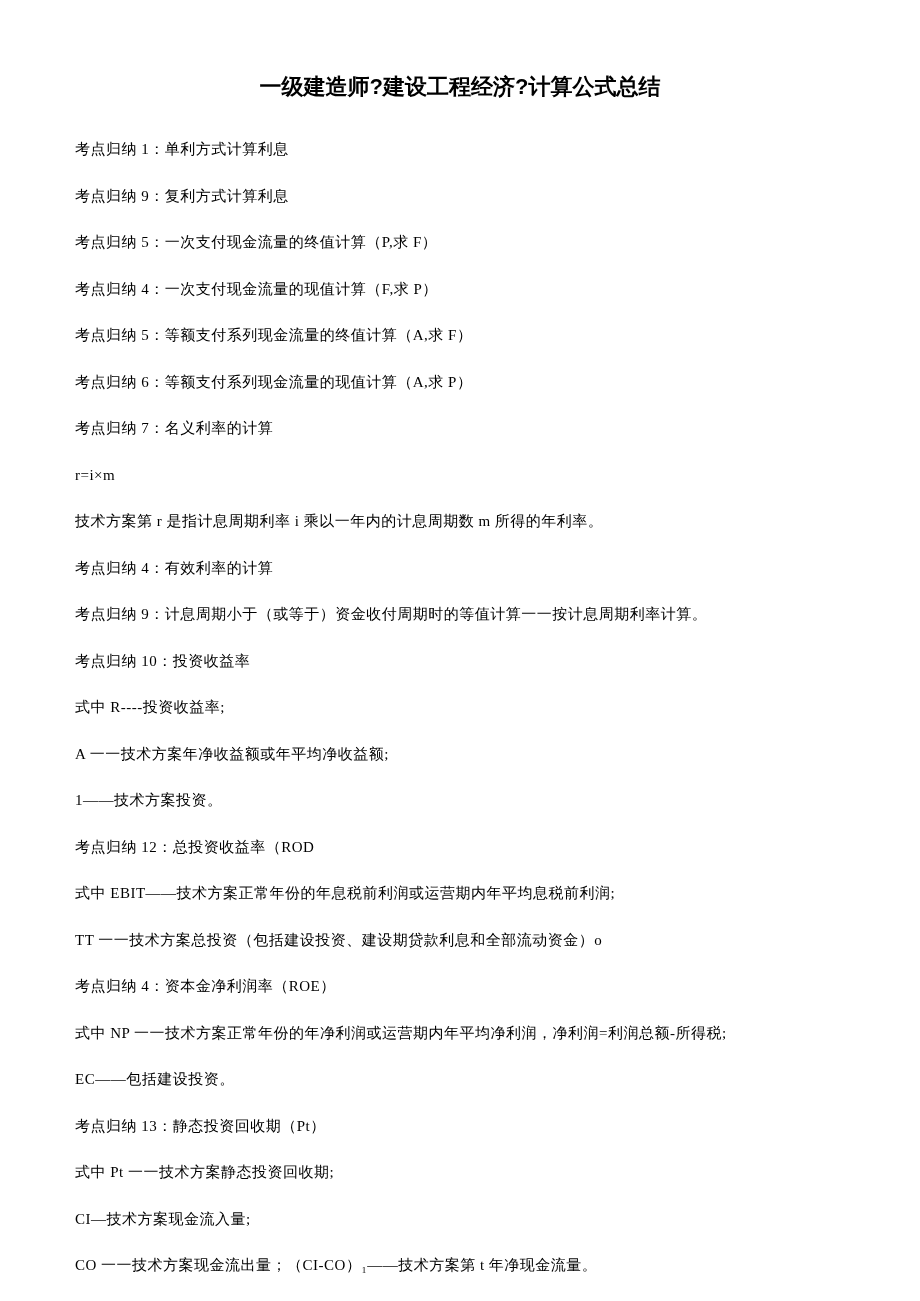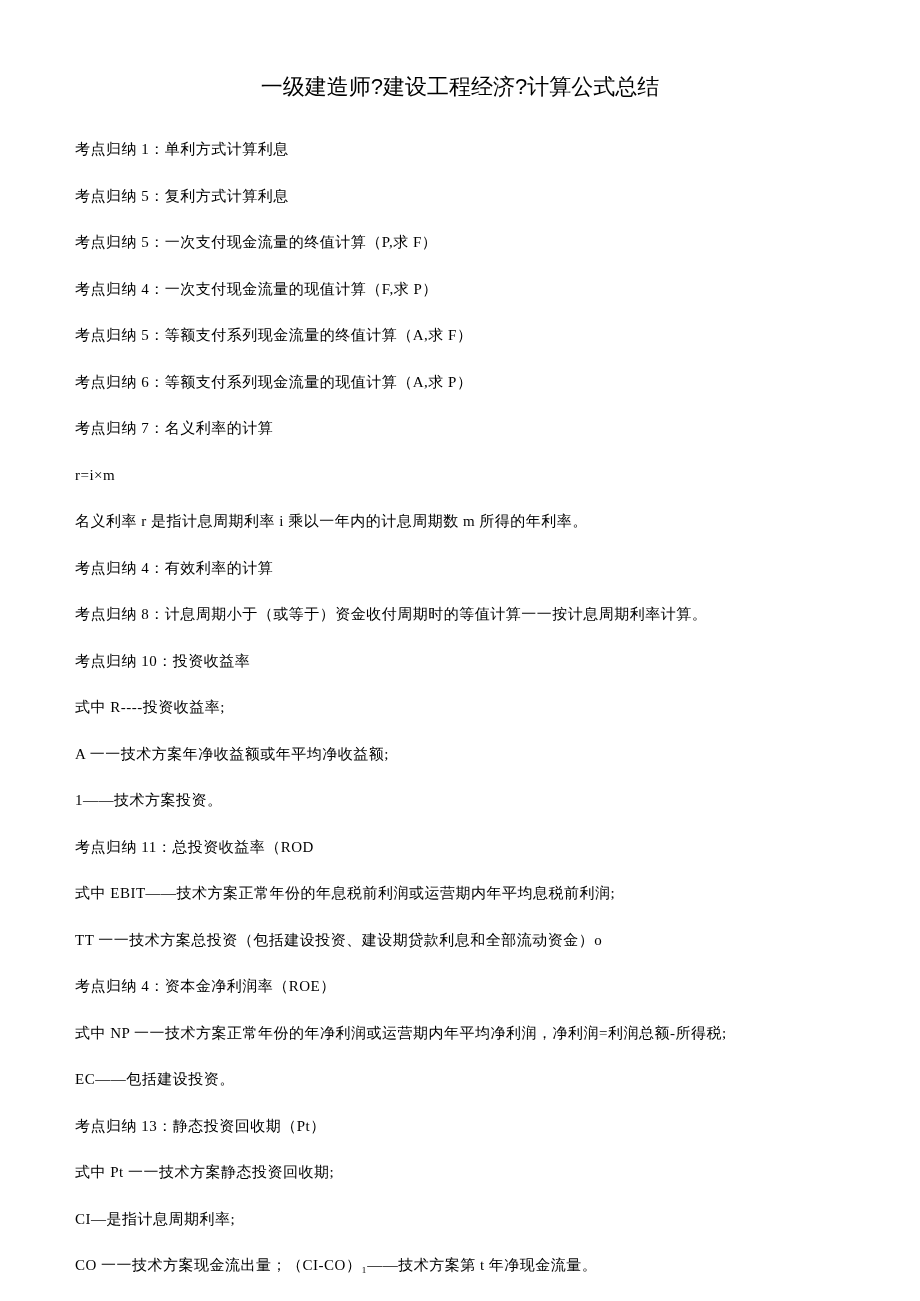--- a/index.html
+++ b/index.html
@@ -12,51 +12,51 @@
       background: #ffffff;
       width: 920px;
       padding: 70px 75px 50px 75px;
       font-size: 15px;
       color: #000000;
       line-height: 1.5;
     }
     .title {
       text-align: center;
       font-size: 22px;
-      font-weight: normal;
+      font-weight: bold;
       margin-bottom: 35px;
       font-family: "SimHei", "黑体", sans-serif;
     }
     .line {
       margin-bottom: 24px;
       letter-spacing: 0.5px;
     }
   </style>
 </head>
 <body>
 
 <div class="title">一级建造师?建设工程经济?计算公式总结</div>
 
 <div class="line">考点归纳 1：单利方式计算利息</div>
-<div class="line">考点归纳 5：复利方式计算利息</div>
+<div class="line">考点归纳 9：复利方式计算利息</div>
 <div class="line">考点归纳 5：一次支付现金流量的终值计算（P,求 F）</div>
 <div class="line">考点归纳 4：一次支付现金流量的现值计算（F,求 P）</div>
 <div class="line">考点归纳 5：等额支付系列现金流量的终值计算（A,求 F）</div>
 <div class="line">考点归纳 6：等额支付系列现金流量的现值计算（A,求 P）</div>
 <div class="line">考点归纳 7：名义利率的计算</div>
 <div class="line">r=i×m</div>
-<div class="line">名义利率 r 是指计息周期利率 i 乘以一年内的计息周期数 m 所得的年利率。</div>
+<div class="line">技术方案第 r 是指计息周期利率 i 乘以一年内的计息周期数 m 所得的年利率。</div>
 <div class="line">考点归纳 4：有效利率的计算</div>
-<div class="line">考点归纳 8：计息周期小于（或等于）资金收付周期时的等值计算一一按计息周期利率计算。</div>
+<div class="line">考点归纳 9：计息周期小于（或等于）资金收付周期时的等值计算一一按计息周期利率计算。</div>
 <div class="line">考点归纳 10：投资收益率</div>
 <div class="line">式中 R----投资收益率;</div>
 <div class="line">A 一一技术方案年净收益额或年平均净收益额;</div>
 <div class="line">1——技术方案投资。</div>
-<div class="line">考点归纳 11：总投资收益率（ROD</div>
+<div class="line">考点归纳 12：总投资收益率（ROD</div>
 <div class="line">式中 EBIT——技术方案正常年份的年息税前利润或运营期内年平均息税前利润;</div>
 <div class="line">TT 一一技术方案总投资（包括建设投资、建设期贷款利息和全部流动资金）o</div>
 <div class="line">考点归纳 4：资本金净利润率（ROE）</div>
 <div class="line">式中 NP 一一技术方案正常年份的年净利润或运营期内年平均净利润，净利润=利润总额-所得税;</div>
 <div class="line">EC——包括建设投资。</div>
 <div class="line">考点归纳 13：静态投资回收期（Pt）</div>
 <div class="line">式中 Pt 一一技术方案静态投资回收期;</div>
-<div class="line">CI—是指计息周期利率;</div>
+<div class="line">CI—技术方案现金流入量;</div>
 <div class="line">CO 一一技术方案现金流出量；（CI-CO）₁——技术方案第 t 年净现金流量。</div>
 
 </body></html>

